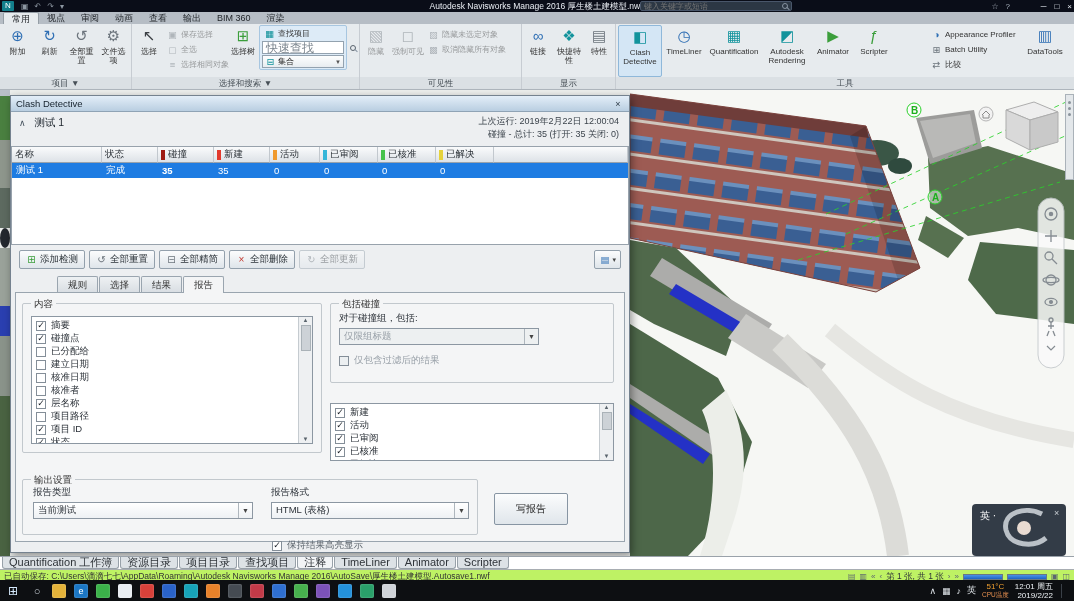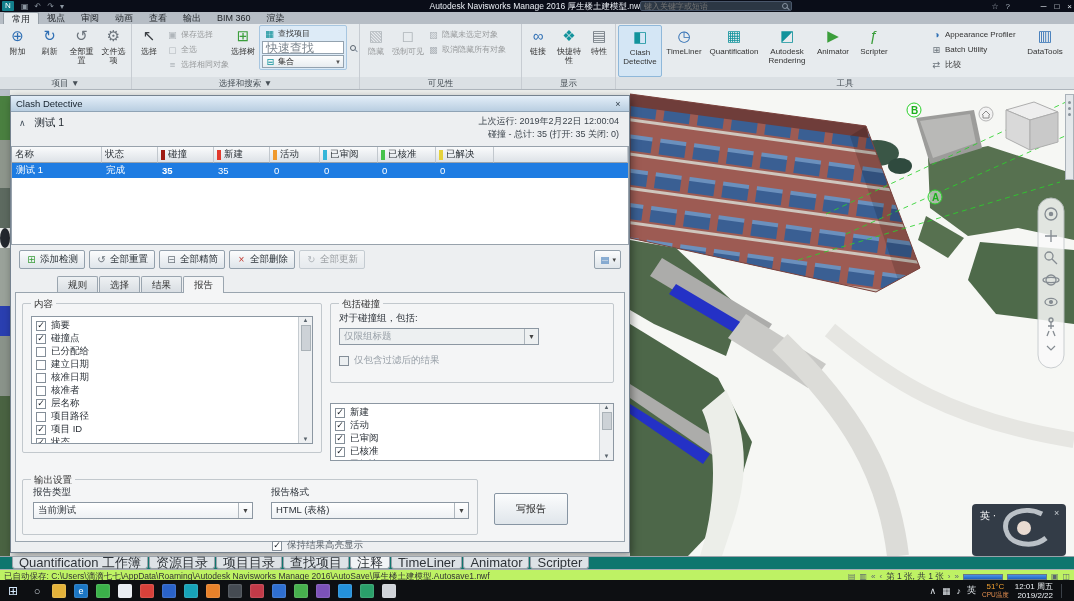--- a/index.html
+++ b/index.html
@@ -84,21 +84,21 @@
 .vscroll{position:absolute;right:0;top:0;bottom:0;width:14px;background:#eef0f2;border-left:1px solid #c5cbd0;display:flex;flex-direction:column;align-items:center;font-size:6px;color:#5a646d}
 .vthumb{width:10px;height:26px;background:#cdd2d7;border:1px solid #aab2b8;margin-top:2px}
 .dd{height:17px;background:linear-gradient(#ffffff,#eef1f4);border:1px solid #8c97a2;display:flex;align-items:center;font-size:9.5px;color:#2b3138;padding-left:4px;position:absolute}
 .dd .car{margin-left:auto;width:14px;height:100%;border-left:1px solid #aeb6bd;display:flex;align-items:center;justify-content:center;font-size:7px;color:#444}
 .dd.ddis{background:#edf0f1;color:#98a0a8}
 .flabel{position:absolute;font-size:9.5px;color:#2b3138}
 .flabel.fdis{color:#98a0a8}
 #write-btn{position:absolute;left:478px;top:200px;width:74px;height:32px;background:linear-gradient(#fbfcfd,#e0e6eb);border:1px solid #8795a3;border-radius:2px;font-size:10px;color:#222;display:flex;align-items:center;justify-content:center}
 
 
-#docktabs{position:absolute;left:0;top:556px;width:100%;height:13px;background:#0f766e;border-top:1px solid #9aa2aa;display:flex;align-items:flex-start;padding-left:12px;gap:1px;font-size:13px}
+#docktabs{position:absolute;left:0;top:556px;width:100%;height:13px;background:#ffffff;border-top:1px solid #9aa2aa;display:flex;align-items:flex-start;padding-left:2px;gap:1px;font-size:11px}
 .dtab{border:1px solid #98a1a9;border-top:none;background:#dde2e6;padding:0 6px;height:12px;line-height:11px;border-radius:0 0 3px 3px;color:#2e3338;white-space:nowrap}
 .dtab.active{background:#f2f4f6}
 
 
 #statusbar{position:absolute;left:0;top:569px;width:100%;height:14px;background:#bef264;border-top:1px solid #a8adb2;display:flex;align-items:center;font-size:8.5px;color:#333;padding:0 4px}
 #autosave{white-space:nowrap;overflow:hidden}
 #sb-right{margin-left:auto;display:flex;align-items:center;gap:4px;flex:none}
 .sb-ic{color:#5c666e;font-size:8px}
 .sb-nav{color:#5c666e;font-size:8px}
 #sb-pages{color:#2e3338}

